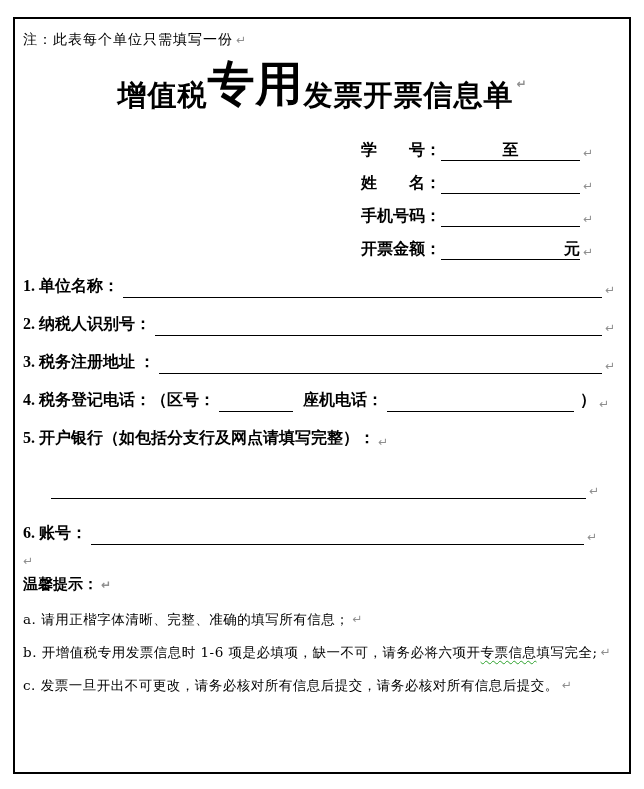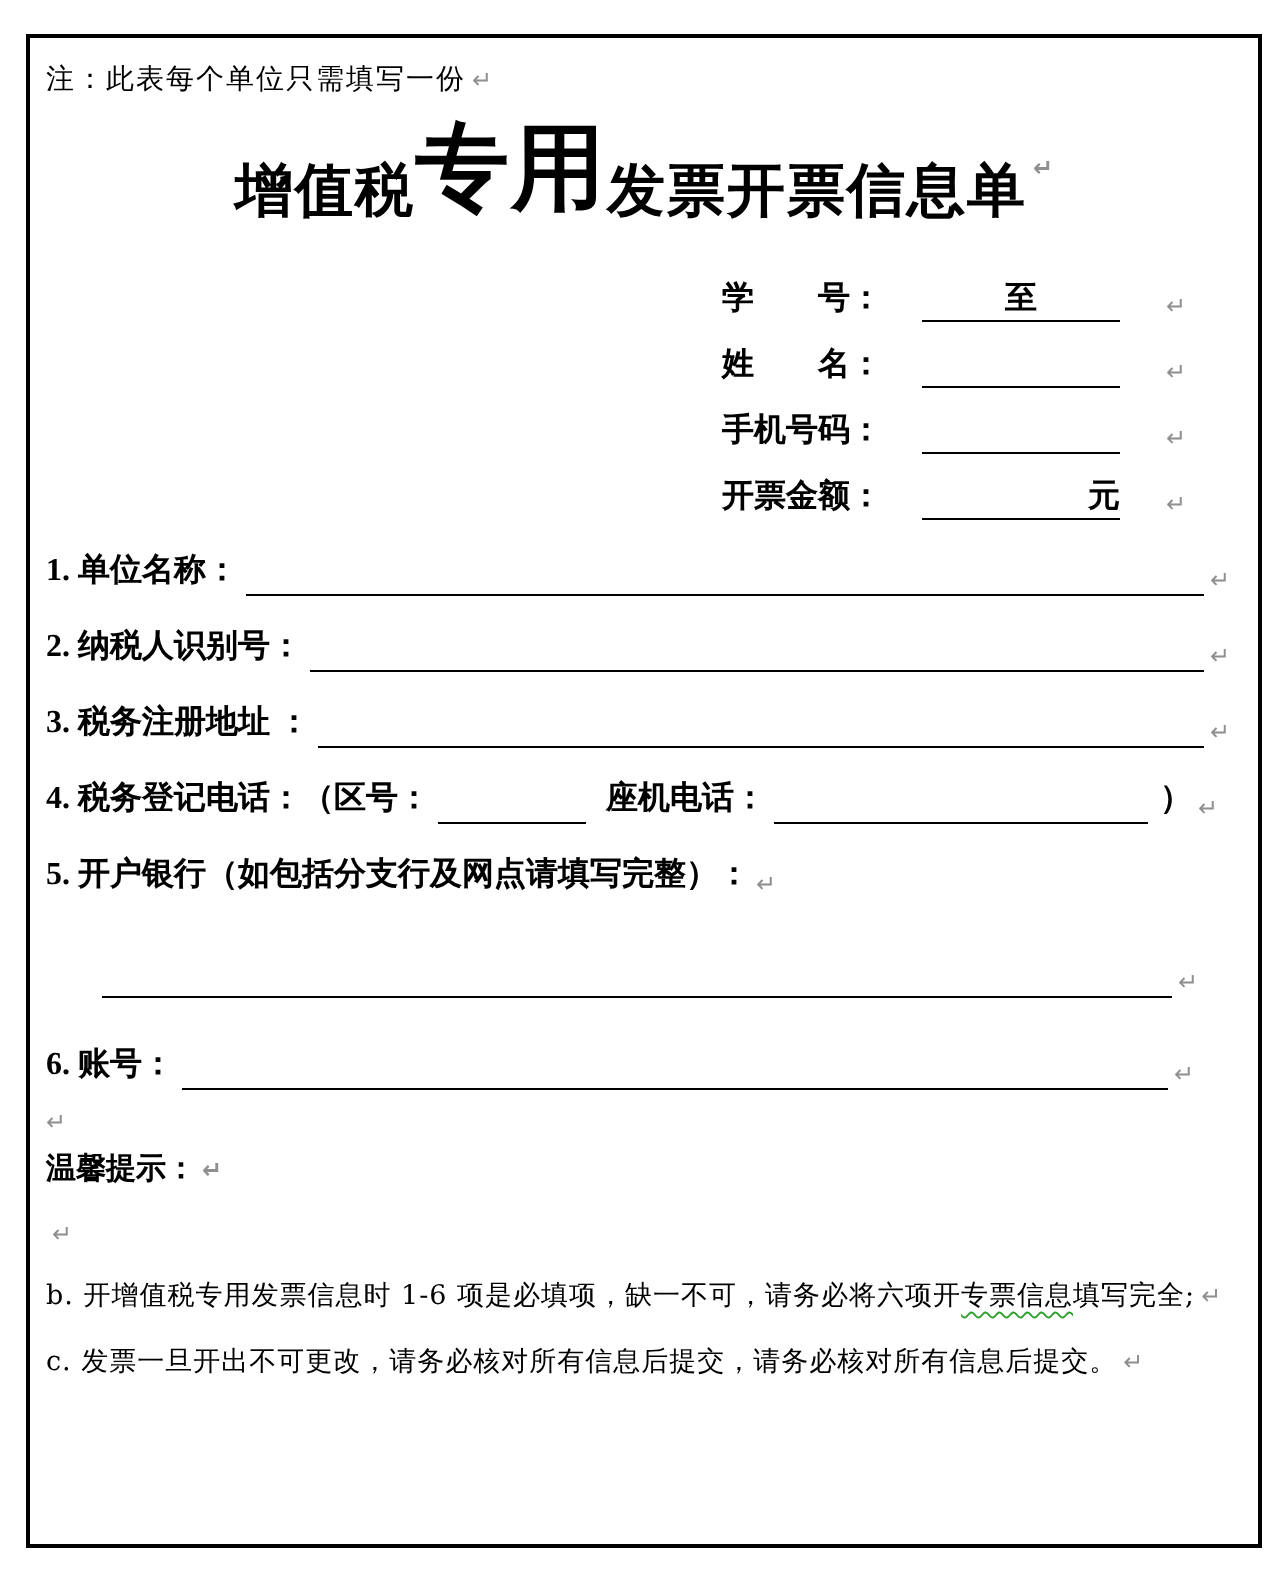--- a/index.html
+++ b/index.html
@@ -50,21 +50,20 @@
 
   
   .student-block {
     margin: 12px 28px 0 auto;
     width: 232px;
   }
   .s-row {
     display: flex;
     align-items: flex-end;
     height: 33px;
-    gap: 20px;
   }
   .s-label { font-size: 16px; font-weight: 700; white-space: nowrap; flex: 0 0 auto; line-height: 22px; }
   .s-line {
     flex: 1;
     display: flex;
     align-items: flex-end;
     border-bottom: 1px solid #000;
     height: 22px;
     font-size: 16px;
     font-weight: 700;
@@ -234,20 +233,21 @@
   <div class="empty-row">
     <span class="pilcrow">↵</span>
   </div>
 
   <div class="tips-heading">
     <span>温馨提示：</span>
     <span class="pilcrow">↵</span>
   </div>
 
   <div class="tip-line kai">
+    <span>a. 请用正楷字体清晰、完整、准确的填写所有信息；</span>
     <span class="pilcrow">↵</span>
   </div>
 
   <div class="tip-line kai">
     <span>b. 开增值税专用发票信息时 1-6 项是必填项，缺一不可，请务必将六项开</span>
       <span class="wavy">专票信息</span>
       <span>填写完全;</span>
     <span class="pilcrow">↵</span>
   </div>
 

